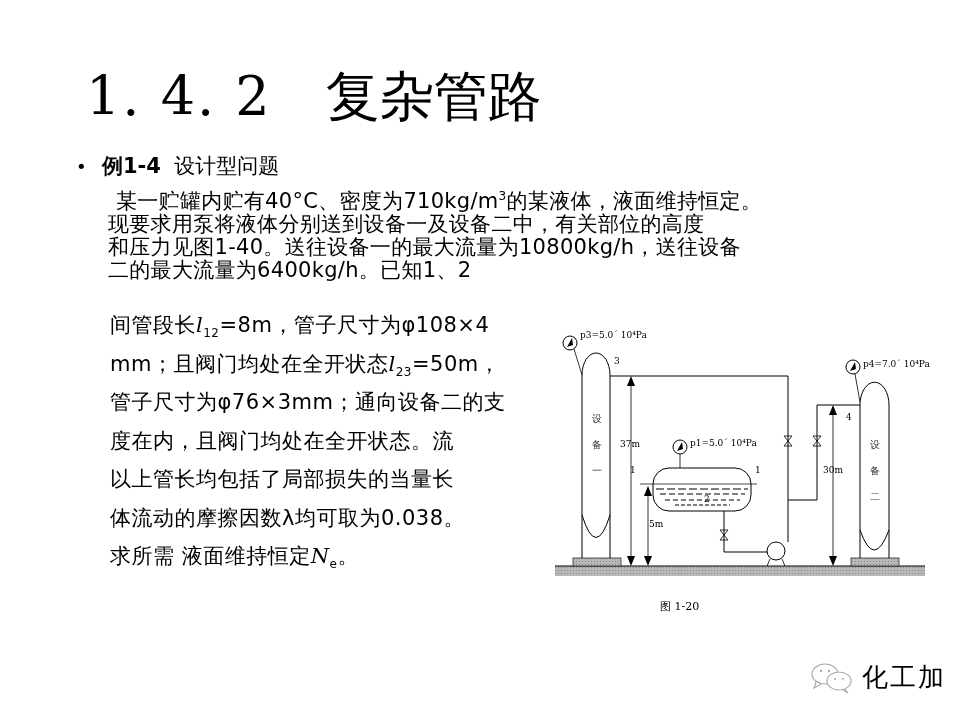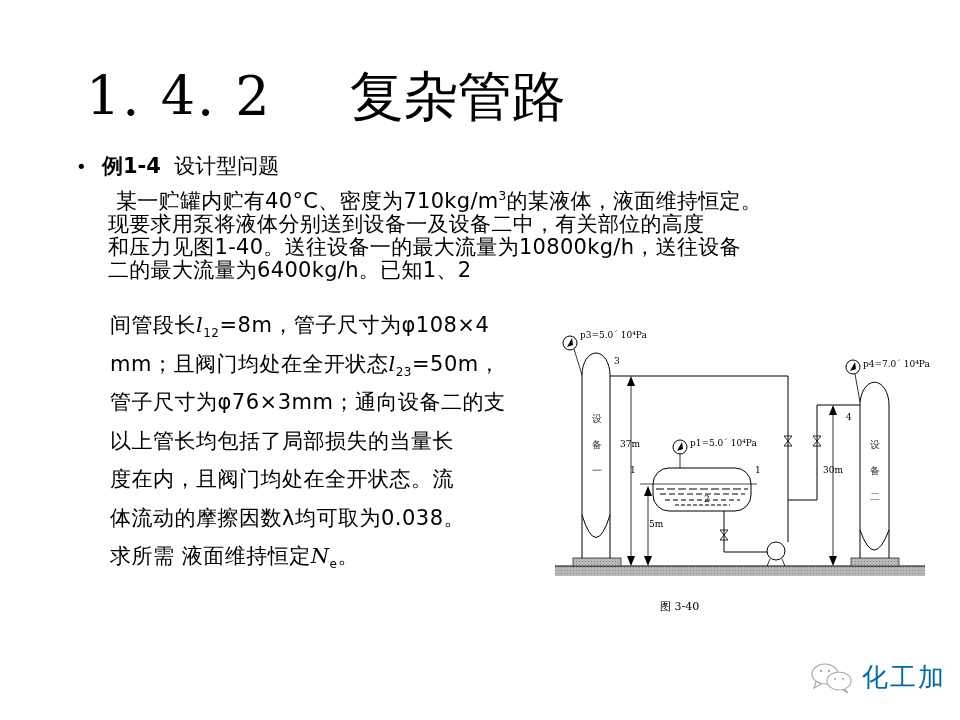--- a/index.html
+++ b/index.html
@@ -1,35 +1,35 @@
 <!DOCTYPE html>
 <html><head>
 <meta charset="utf-8">
 <style>
   html, body { margin:0; padding:0; }
   body { width:960px; height:720px; background:#ffffff; position:relative; overflow:hidden;
          font-family:"DejaVu Sans","Liberation Sans",sans-serif; color:#000; }
   .title { position:absolute; left:86px; top:62px; font-size:54px; line-height:70px; white-space:nowrap; }
   .title .num { font-family:"DejaVu Serif","Liberation Serif",serif; letter-spacing:2px; }
-  .title .zh { margin-left:78px; }
+  .title .zh { margin-left:54px; }
   .bullet-line { position:absolute; left:76px; top:152px; font-size:21px; line-height:28px; white-space:nowrap; }
   .bullet-line .dot { display:inline-block; width:26px; font-size:18px; }
   .bullet-line b { font-weight:bold; }
   .para { position:absolute; left:108px; top:190px; width:820px; font-size:21px; line-height:23px; }
   .para .ln { white-space:nowrap; letter-spacing:0.3px; }
   .para .ln.first { padding-left:8px; }
   .para sup { font-size:12px; vertical-align:top; line-height:12px; }
   .body2 { position:absolute; left:110px; top:306px; font-size:21px; line-height:38.5px; }
   .body2 .ln { white-space:nowrap; letter-spacing:0.5px; }
   .body2 i { font-family:"DejaVu Serif","Liberation Serif",serif; font-style:italic; }
   .body2 sub { font-size:12px; vertical-align:-5px; line-height:0; }
   .diagram { position:absolute; left:550px; top:320px; width:400px; height:300px; }
   .caption { position:absolute; left:660px; top:599px; font-size:11px; font-family:"DejaVu Serif","Liberation Serif",serif; }
   .watermark { position:absolute; left:810px; top:660px; display:flex; align-items:center; gap:8px; color:#9a9a9a; }
-  .watermark .wm-text { font-size:26px; letter-spacing:2px; color:#0369a1; }
+  .watermark .wm-text { font-size:26px; letter-spacing:2px; color:#000000; }
   .dlabel { font-family:"DejaVu Serif","Liberation Serif",serif; font-size:9px; fill:#000; }
   .dzh { font-size:10px; fill:#333; }
 </style>
 </head>
 <body>
 
 <div class="title">
   <span class="num">1. 4. 2</span><span class="zh">复杂管路</span>
 </div>
 
@@ -41,22 +41,22 @@
   <div class="ln first"><span>某一贮罐内贮有40°C、密度为710kg/m</span><sup>3</sup><span>的某液体，液面维持恒定。</span></div>
   <div class="ln">现要求用泵将液体分别送到设备一及设备二中，有关部位的高度</div>
   <div class="ln">和压力见图1-40。送往设备一的最大流量为10800kg/h，送往设备</div>
   <div class="ln">二的最大流量为6400kg/h。已知1、2</div>
 </div>
 
 <div class="body2">
   <div class="ln"><span>间管段长</span><i>l</i><sub>12</sub><span>=8m，管子尺寸为φ108×4</span></div>
   <div class="ln"><span>mm；且阀门均处在全开状态</span><i>l</i><sub>23</sub><span>=50m，</span></div>
   <div class="ln"><span>管子尺寸为φ76×3mm；通向设备二的支</span></div>
+  <div class="ln">度在内，且阀门均处在全开状态。流</div>
   <div class="ln">以上管长均包括了局部损失的当量长</div>
-  <div class="ln">度在内，且阀门均处在全开状态。流</div>
   <div class="ln">体流动的摩擦因数λ均可取为0.038。</div>
   <div class="ln"><span>求所需 液面维持恒定</span><i>N</i><sub>e</sub><span>。</span></div>
 </div>
 
 <svg class="diagram" viewBox="550 320 400 300" width="400" height="300">
   <defs>
     <pattern id="hatch" width="3" height="3" patternUnits="userSpaceOnUse">
       <rect width="3" height="3" fill="#b8b8b8"></rect>
       <rect width="1" height="1" fill="#888"></rect>
     </pattern>
@@ -153,21 +153,21 @@
   </g>
 
   <g>
     <circle cx="853" cy="367" r="7" fill="#fff" stroke="#000" stroke-width="1"></circle>
     <path d="M850,371 L855,362 L856,369 Z" fill="#000"></path>
     <line x1="855" y1="374" x2="860" y2="402" stroke="#000" stroke-width="0.8"></line>
   </g>
   <text class="dlabel" x="863" y="367">p4=7.0´ 10⁴Pa</text>
 </svg>
 
-<div class="caption">图 3-40</div>
+<div class="caption">图 1-20</div>
 
 <div class="watermark">
   <svg width="44" height="34" viewBox="0 0 44 34">
     <ellipse cx="15" cy="13" rx="13" ry="10" fill="none" stroke="#aaa" stroke-width="1.2"></ellipse>
     <path d="M6,21 L4,27 L11,23" fill="none" stroke="#aaa" stroke-width="1.2"></path>
     <ellipse cx="29" cy="20" rx="12" ry="9" fill="#fff" stroke="#aaa" stroke-width="1.2"></ellipse>
     <path d="M35,28 L38,32 L33,29" fill="none" stroke="#aaa" stroke-width="1.2"></path>
     <circle cx="11" cy="10" r="1.2" fill="#aaa"></circle>
       <circle cx="19" cy="10" r="1.2" fill="#aaa"></circle>
     <circle cx="25" cy="18" r="1.1" fill="#aaa"></circle>

